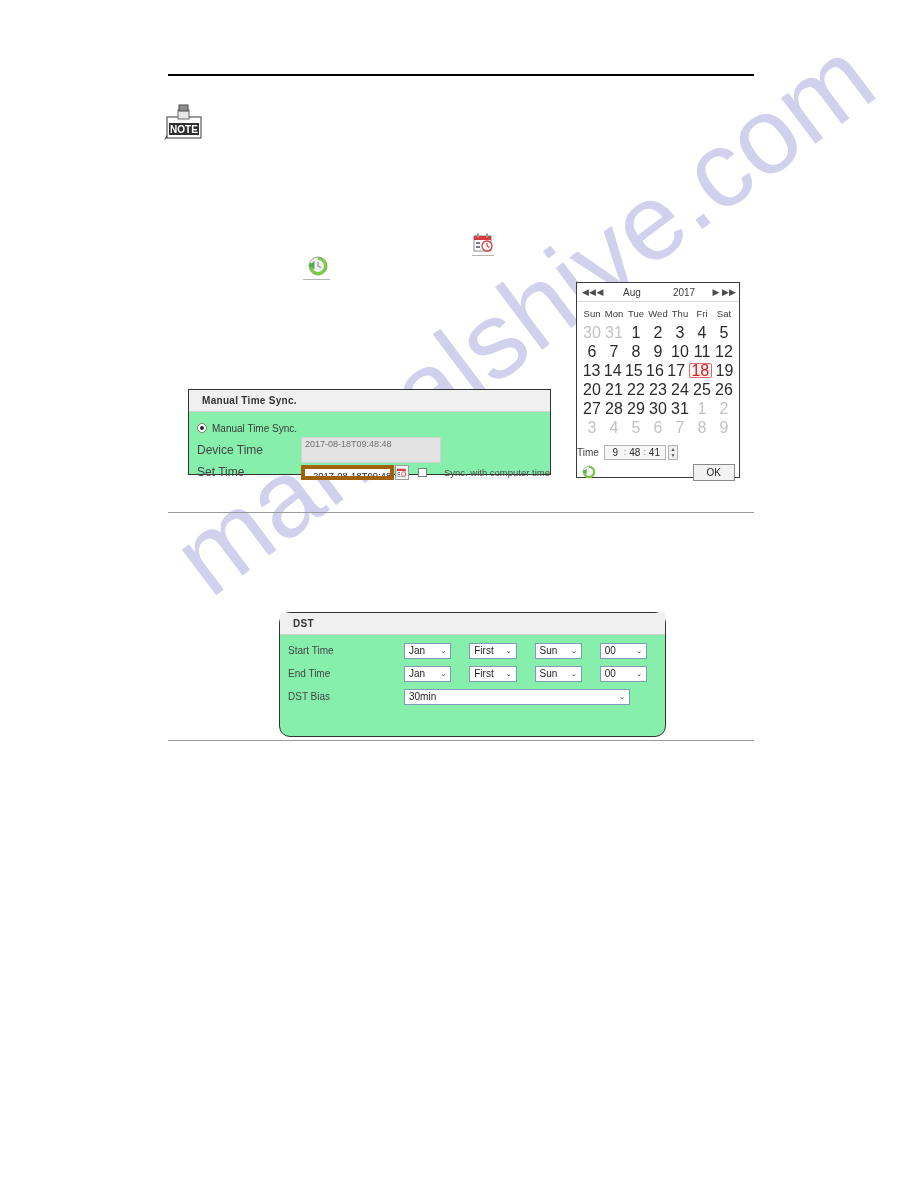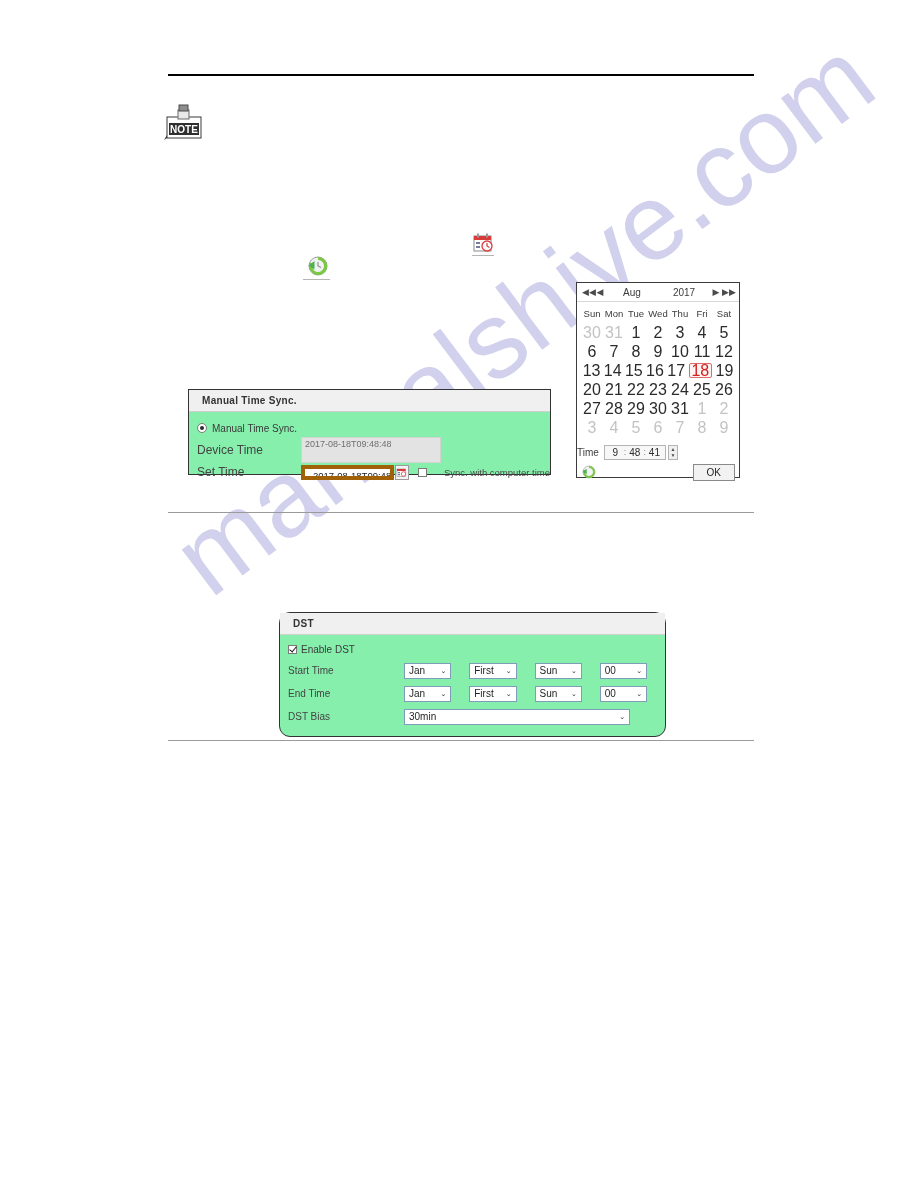--- a/index.html
+++ b/index.html
@@ -542,24 +542,20 @@
     </span>
     <span class="cal-ok-btn">OK</span>
   </div>
 
 </div>
 
 <div class="panel" id="dst-panel">
   <div class="panel-header">DST</div>
   <div class="dst-body">
 
-    <div class="dst-chk-row">
-      <span class="chk-box checked" style="margin-left:0;"></span>
-      <span class="dst-chk-label">Enable DST</span>
-    </div>
 
     <div class="dst-row">
       <span class="dst-label">Start Time</span>
       <span class="sel sel-sm">
         <span>Jan</span>
         <span class="sel-arrow">⌄</span>
       </span>
       <span class="sel sel-sm">
         <span>First</span>
         <span class="sel-arrow">⌄</span>

